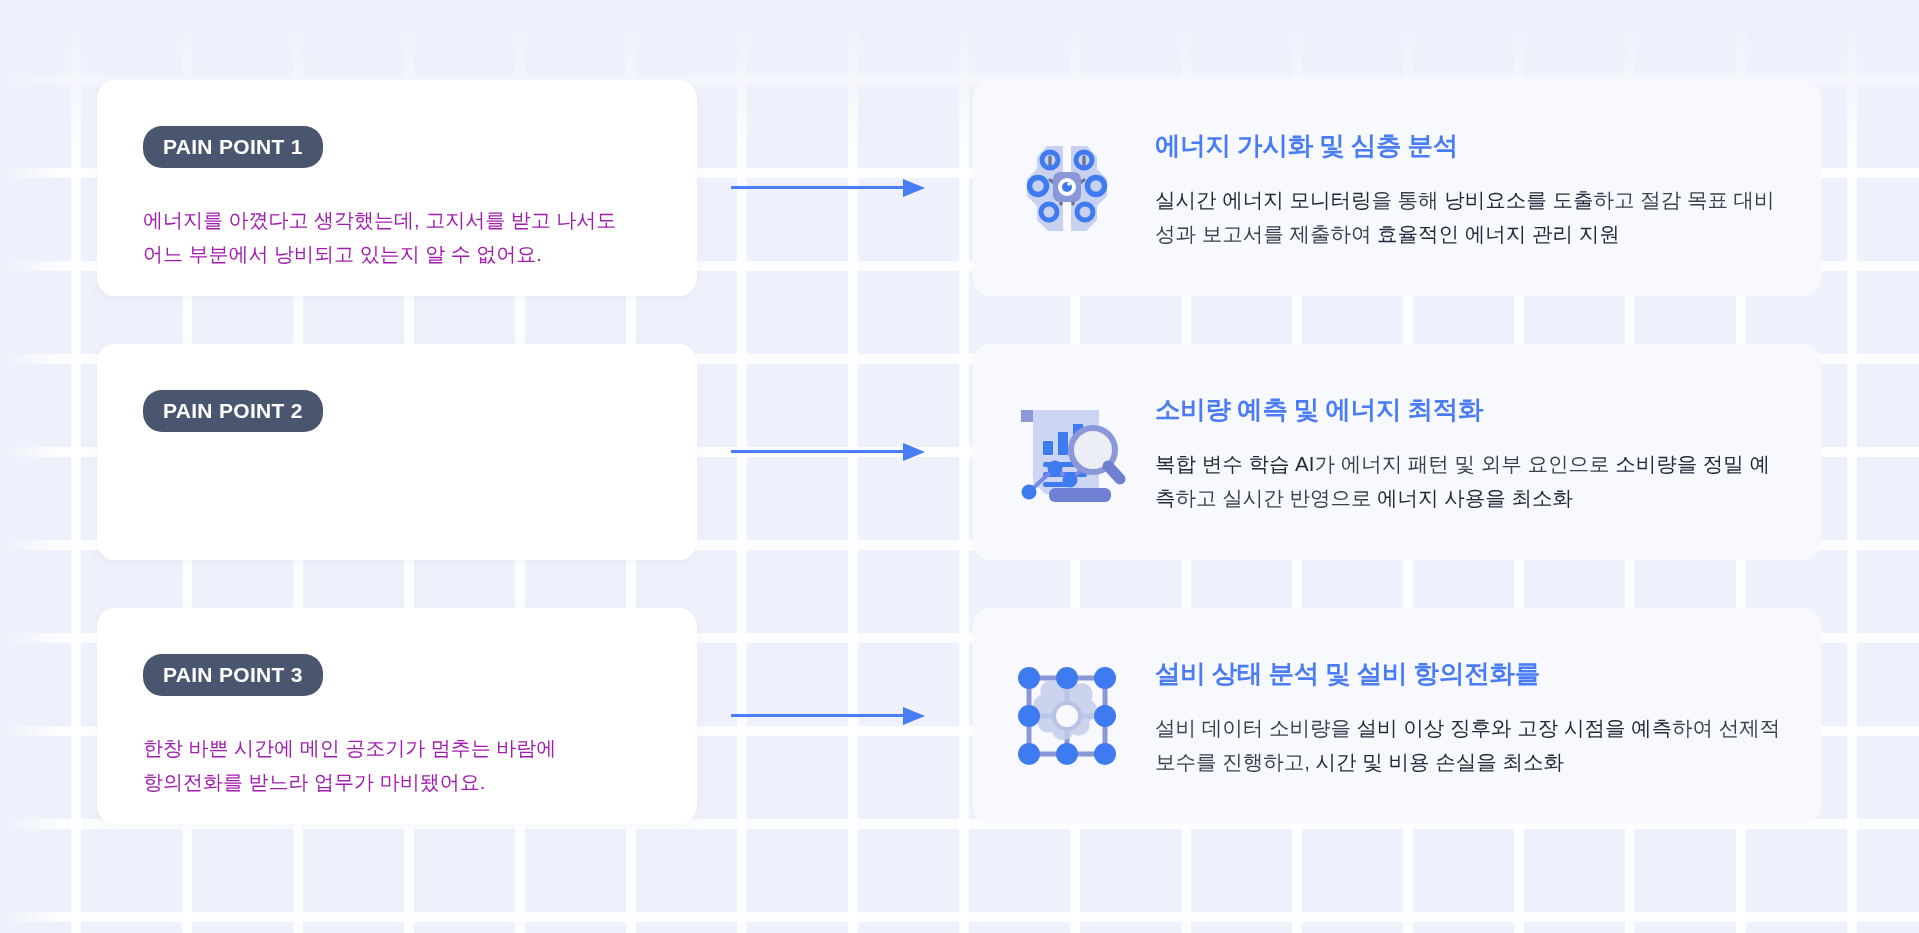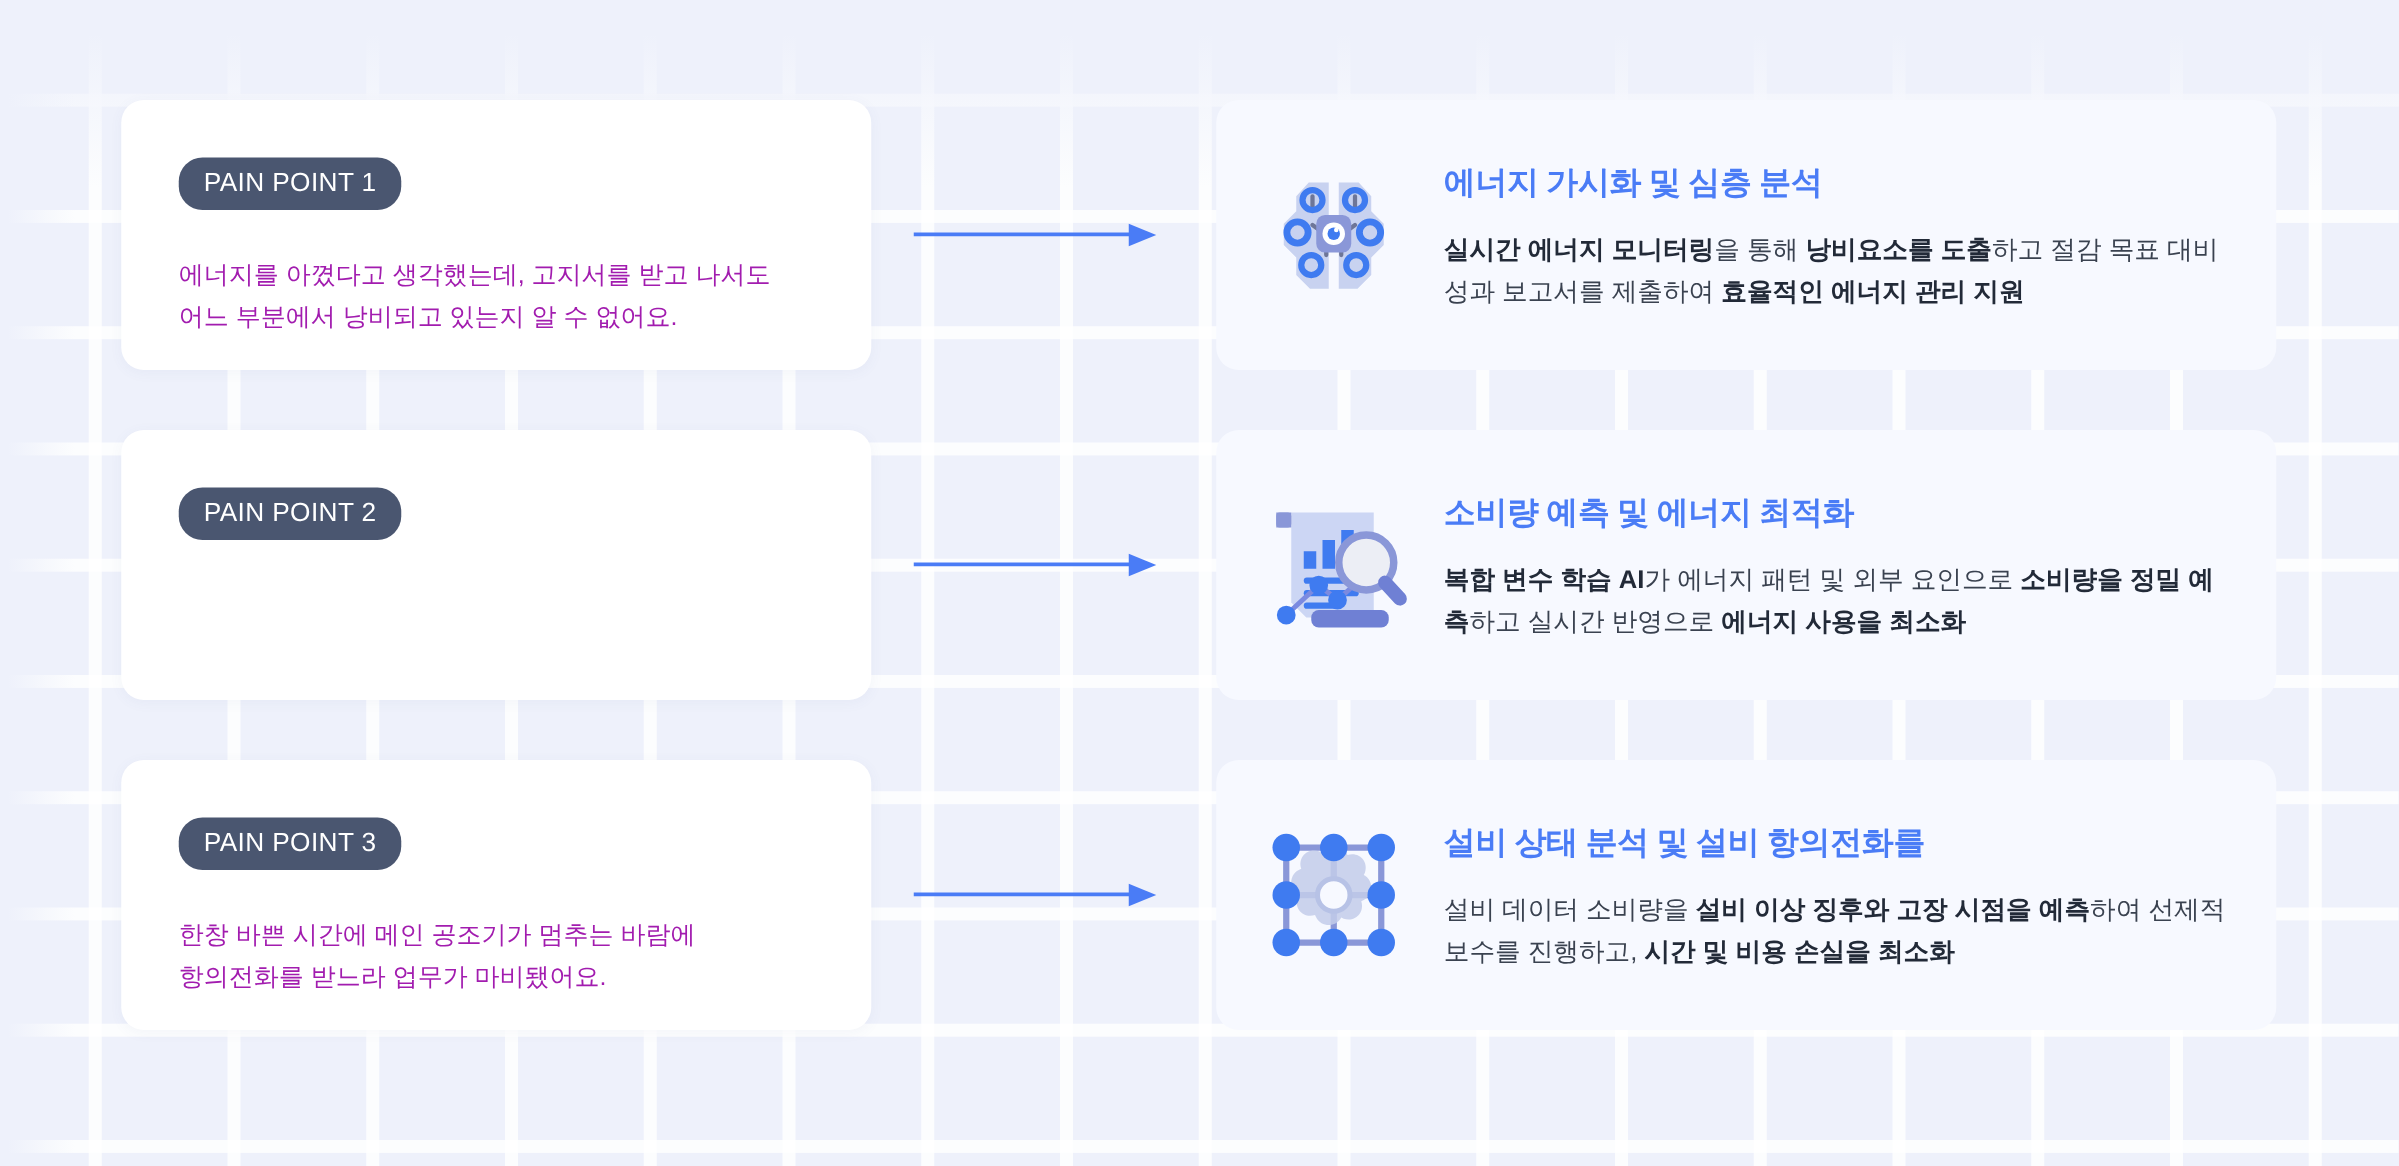--- a/index.html
+++ b/index.html
@@ -67,21 +67,21 @@
     background: #ffffff;
     border-radius: 18px;
     box-shadow: 0 2px 10px rgba(70,90,150,0.05);
     padding: 46px 40px 0 46px;
   }
   .pain-badge {
     display: inline-block;
     background: #4a5670;
     color: #ffffff;
     font-size: 21px;
-    font-weight: normal;
+    font-weight: bold;
     letter-spacing: 0.3px;
     padding: 10px 20px 11px 20px;
     border-radius: 19px;
     line-height: 1;
   }
   .pain-text {
     margin-top: 36px;
     font-size: 20px;
     line-height: 1.68;
     color: #a21caf;
@@ -142,21 +142,21 @@
     font-weight: bold;
     letter-spacing: -0.2px;
     margin-bottom: 20px;
     font-family: Liberation Serif, serif;
   }
   .sol-desc {
     font-size: 20.5px;
     line-height: 1.62;
     color: #3a4250;
   }
-  .sol-desc b { font-weight: bold; color: #222a38; }
+  .sol-desc b { font-weight: normal; color: #222a38; }
 </style>
 </head>
 <body>
 
 <div id="bg-grid"></div>
 <div id="bg-fade-top"></div>
 <div id="bg-fade-left"></div>
 
 <div id="board">
 

